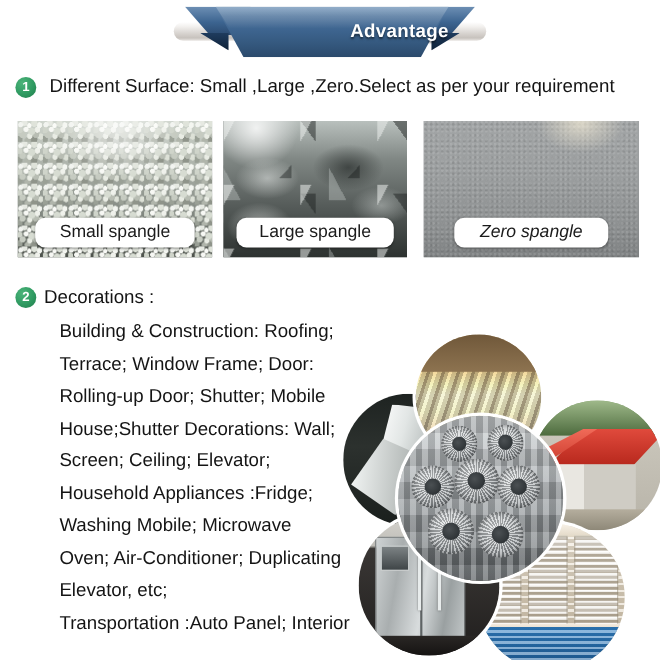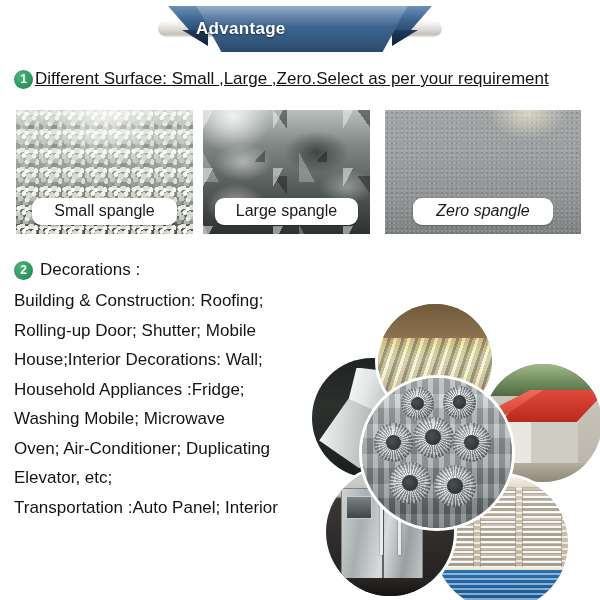--- a/index.html
+++ b/index.html
@@ -80,21 +80,21 @@
     background: linear-gradient(to bottom, rgba(255,255,255,0.26), rgba(255,255,255,0));
     clip-path: polygon(0 0, 100% 0, 94% 100%, 6% 100%);
   }
   .banner-title {
     position: absolute;
     left: 196px;
     top: 6px;
     width: 212px;
     height: 46px;
     line-height: 46px;
-    text-align: left;
+    text-align: right;
     color: #ffffff;
     font-size: 17px;
     font-weight: bold;
     letter-spacing: 0.3px;
     text-shadow: 0 1px 2px rgba(0,0,0,0.55);
   }
 
   
   .head-row {
     position: absolute;
@@ -113,21 +113,21 @@
     text-align: center;
     flex: 0 0 auto;
   }
   .head-text {
     font-size: 17px;
     color: #141414;
     white-space: nowrap;
   }
 
   #head-1 { left: 14px; top: 69px; }
-  #head-1 .head-text { margin-left: 2px; text-decoration: underline; }
+  #head-1 .head-text { margin-left: 12px; }
   #head-2 { left: 14px; top: 260px; }
   #head-2 .head-text { margin-left: 7px; }
 
   
   .samples {
     position: absolute;
     left: 0; top: 110px;
     width: 600px;
     height: 124px;
   }
@@ -238,21 +238,21 @@
   
   .app-text {
     position: absolute;
     left: 14px;
     top: 286px;
     width: 318px;
     font-size: 17px;
     line-height: 29.5px;
     color: #141414;
   }
-  .app-text div { white-space: nowrap; }
+  .app-text div { white-space: nowrap; margin-left: 40px; }
 
   
   .collage {
     position: absolute;
     left: 312px;
     top: 300px;
     width: 288px;
     height: 300px;
   }
   .petal {
@@ -454,22 +454,24 @@
 
 </div>
 
 <div class="head-row" id="head-2">
   <span class="badge">2</span>
   <span class="head-text">Decorations :</span>
 </div>
 
 <div class="app-text">
   <div>Building &amp; Construction: Roofing;</div>
+  <div>Terrace; Window Frame; Door:</div>
   <div>Rolling-up Door; Shutter; Mobile</div>
-  <div>House;Interior Decorations: Wall;</div>
+  <div>House;Shutter Decorations: Wall;</div>
+  <div>Screen; Ceiling; Elevator;</div>
   <div>Household Appliances :Fridge;</div>
   <div>Washing Mobile; Microwave</div>
   <div>Oven; Air-Conditioner; Duplicating</div>
   <div>Elevator, etc;</div>
   <div>Transportation :Auto Panel; Interior</div>
 
 </div>
 
 <div class="collage">
 

